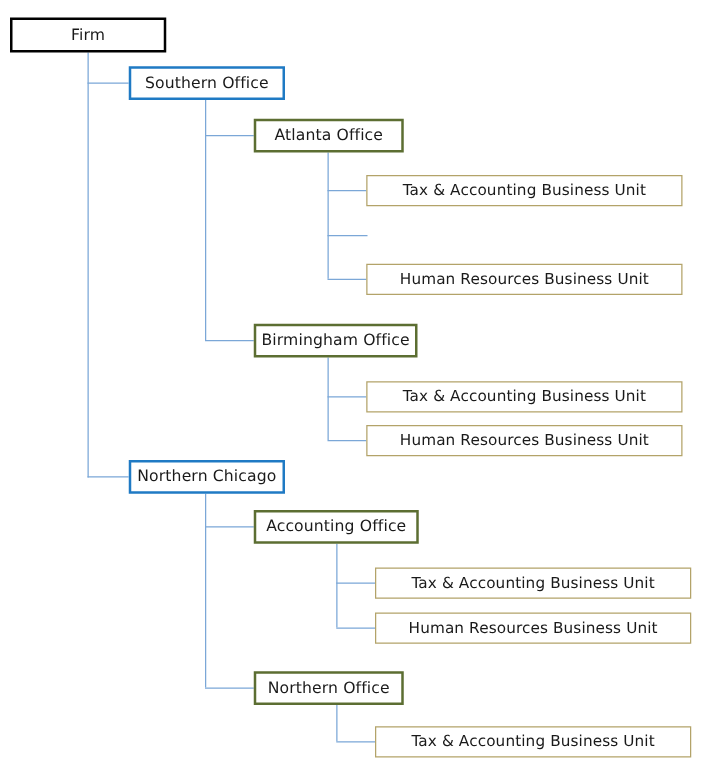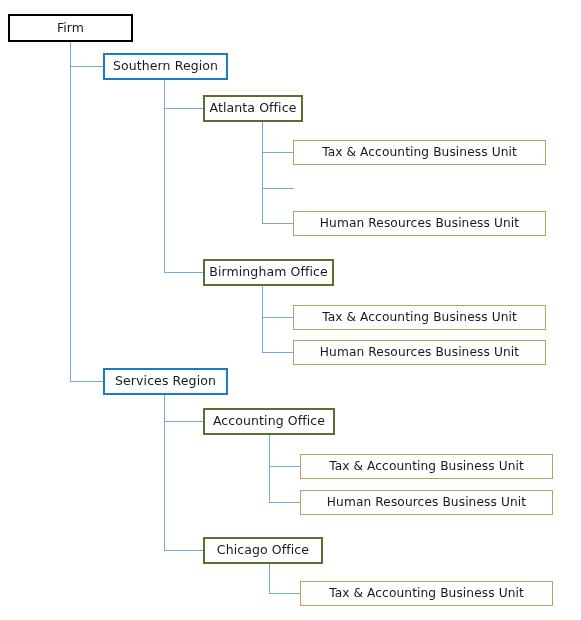--- a/index.html
+++ b/index.html
@@ -99,24 +99,24 @@
   <div class="connector h" style="left:269px; top:502px; width:32px;"></div>
 
   <div class="connector v" style="left:269px; top:563px; height:30px;"></div>
   <div class="connector h" style="left:269px; top:593px; width:32px;"></div>
 
   <div class="node lvl-root" style="left:8px; top:14px; width:125px; height:28px;">
     <span class="node-label">Firm</span>
   </div>
 
   <div class="node lvl-region" style="left:103px; top:53px; width:125px; height:27px;">
-    <span class="node-label">Southern Region</span>
+    <span class="node-label">Southern Office</span>
   </div>
 
-  <div class="node lvl-office" style="left:203px; top:95px; width:100px; height:27px;">
+  <div class="node lvl-office" style="left:203px; top:95px; width:120px; height:27px;">
     <span class="node-label">Atlanta Office</span>
   </div>
 
   <div class="node lvl-unit" style="left:293px; top:140px; width:253px; height:25px;">
     <span class="node-label">Tax &amp; Accounting Business Unit</span>
   </div>
 
 
   <div class="node lvl-unit" style="left:293px; top:211px; width:253px; height:25px;">
     <span class="node-label">Human Resources Business Unit</span>
@@ -128,36 +128,36 @@
 
   <div class="node lvl-unit" style="left:293px; top:305px; width:253px; height:25px;">
     <span class="node-label">Tax &amp; Accounting Business Unit</span>
   </div>
 
   <div class="node lvl-unit" style="left:293px; top:340px; width:253px; height:25px;">
     <span class="node-label">Human Resources Business Unit</span>
   </div>
 
   <div class="node lvl-region" style="left:103px; top:368px; width:125px; height:27px;">
-    <span class="node-label">Services Region</span>
+    <span class="node-label">Northern Chicago</span>
   </div>
 
   <div class="node lvl-office" style="left:203px; top:408px; width:132px; height:27px;">
     <span class="node-label">Accounting Office</span>
   </div>
 
   <div class="node lvl-unit" style="left:300px; top:454px; width:253px; height:25px;">
     <span class="node-label">Tax &amp; Accounting Business Unit</span>
   </div>
 
   <div class="node lvl-unit" style="left:300px; top:490px; width:253px; height:25px;">
     <span class="node-label">Human Resources Business Unit</span>
   </div>
 
   <div class="node lvl-office" style="left:203px; top:537px; width:120px; height:27px;">
-    <span class="node-label">Chicago Office</span>
+    <span class="node-label">Northern Office</span>
   </div>
 
   <div class="node lvl-unit" style="left:300px; top:581px; width:253px; height:25px;">
     <span class="node-label">Tax &amp; Accounting Business Unit</span>
   </div>
 
 </div>
 
 </body></html>

